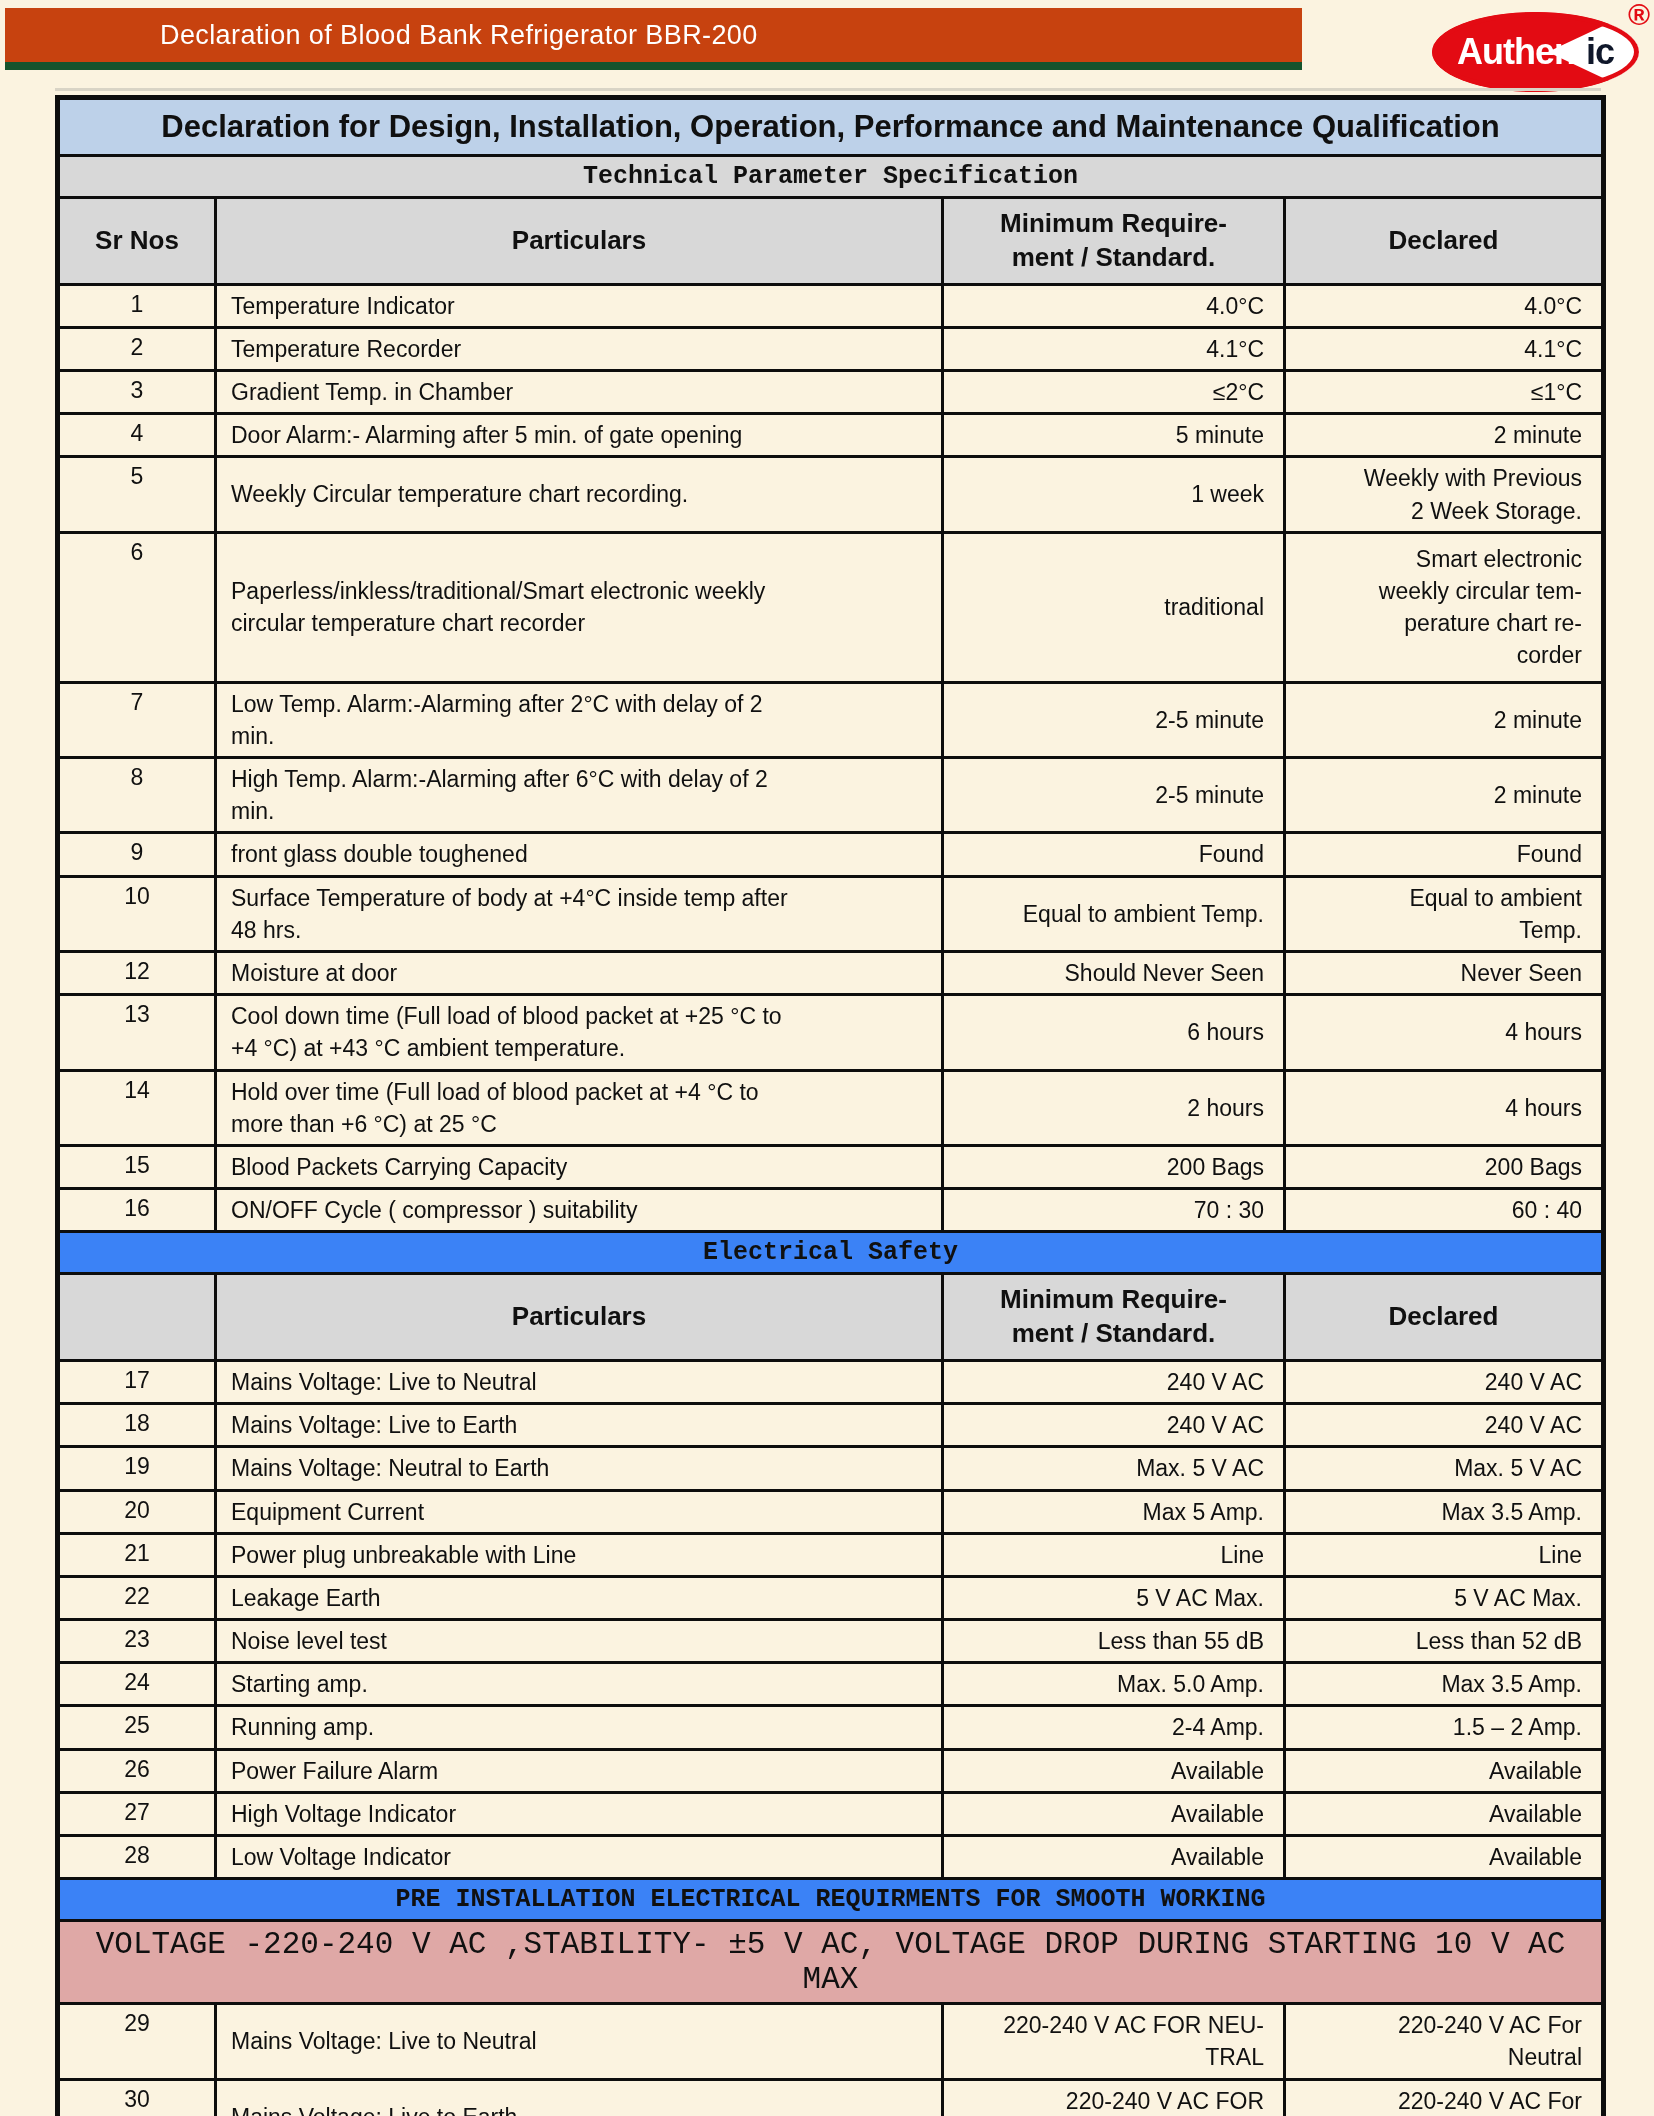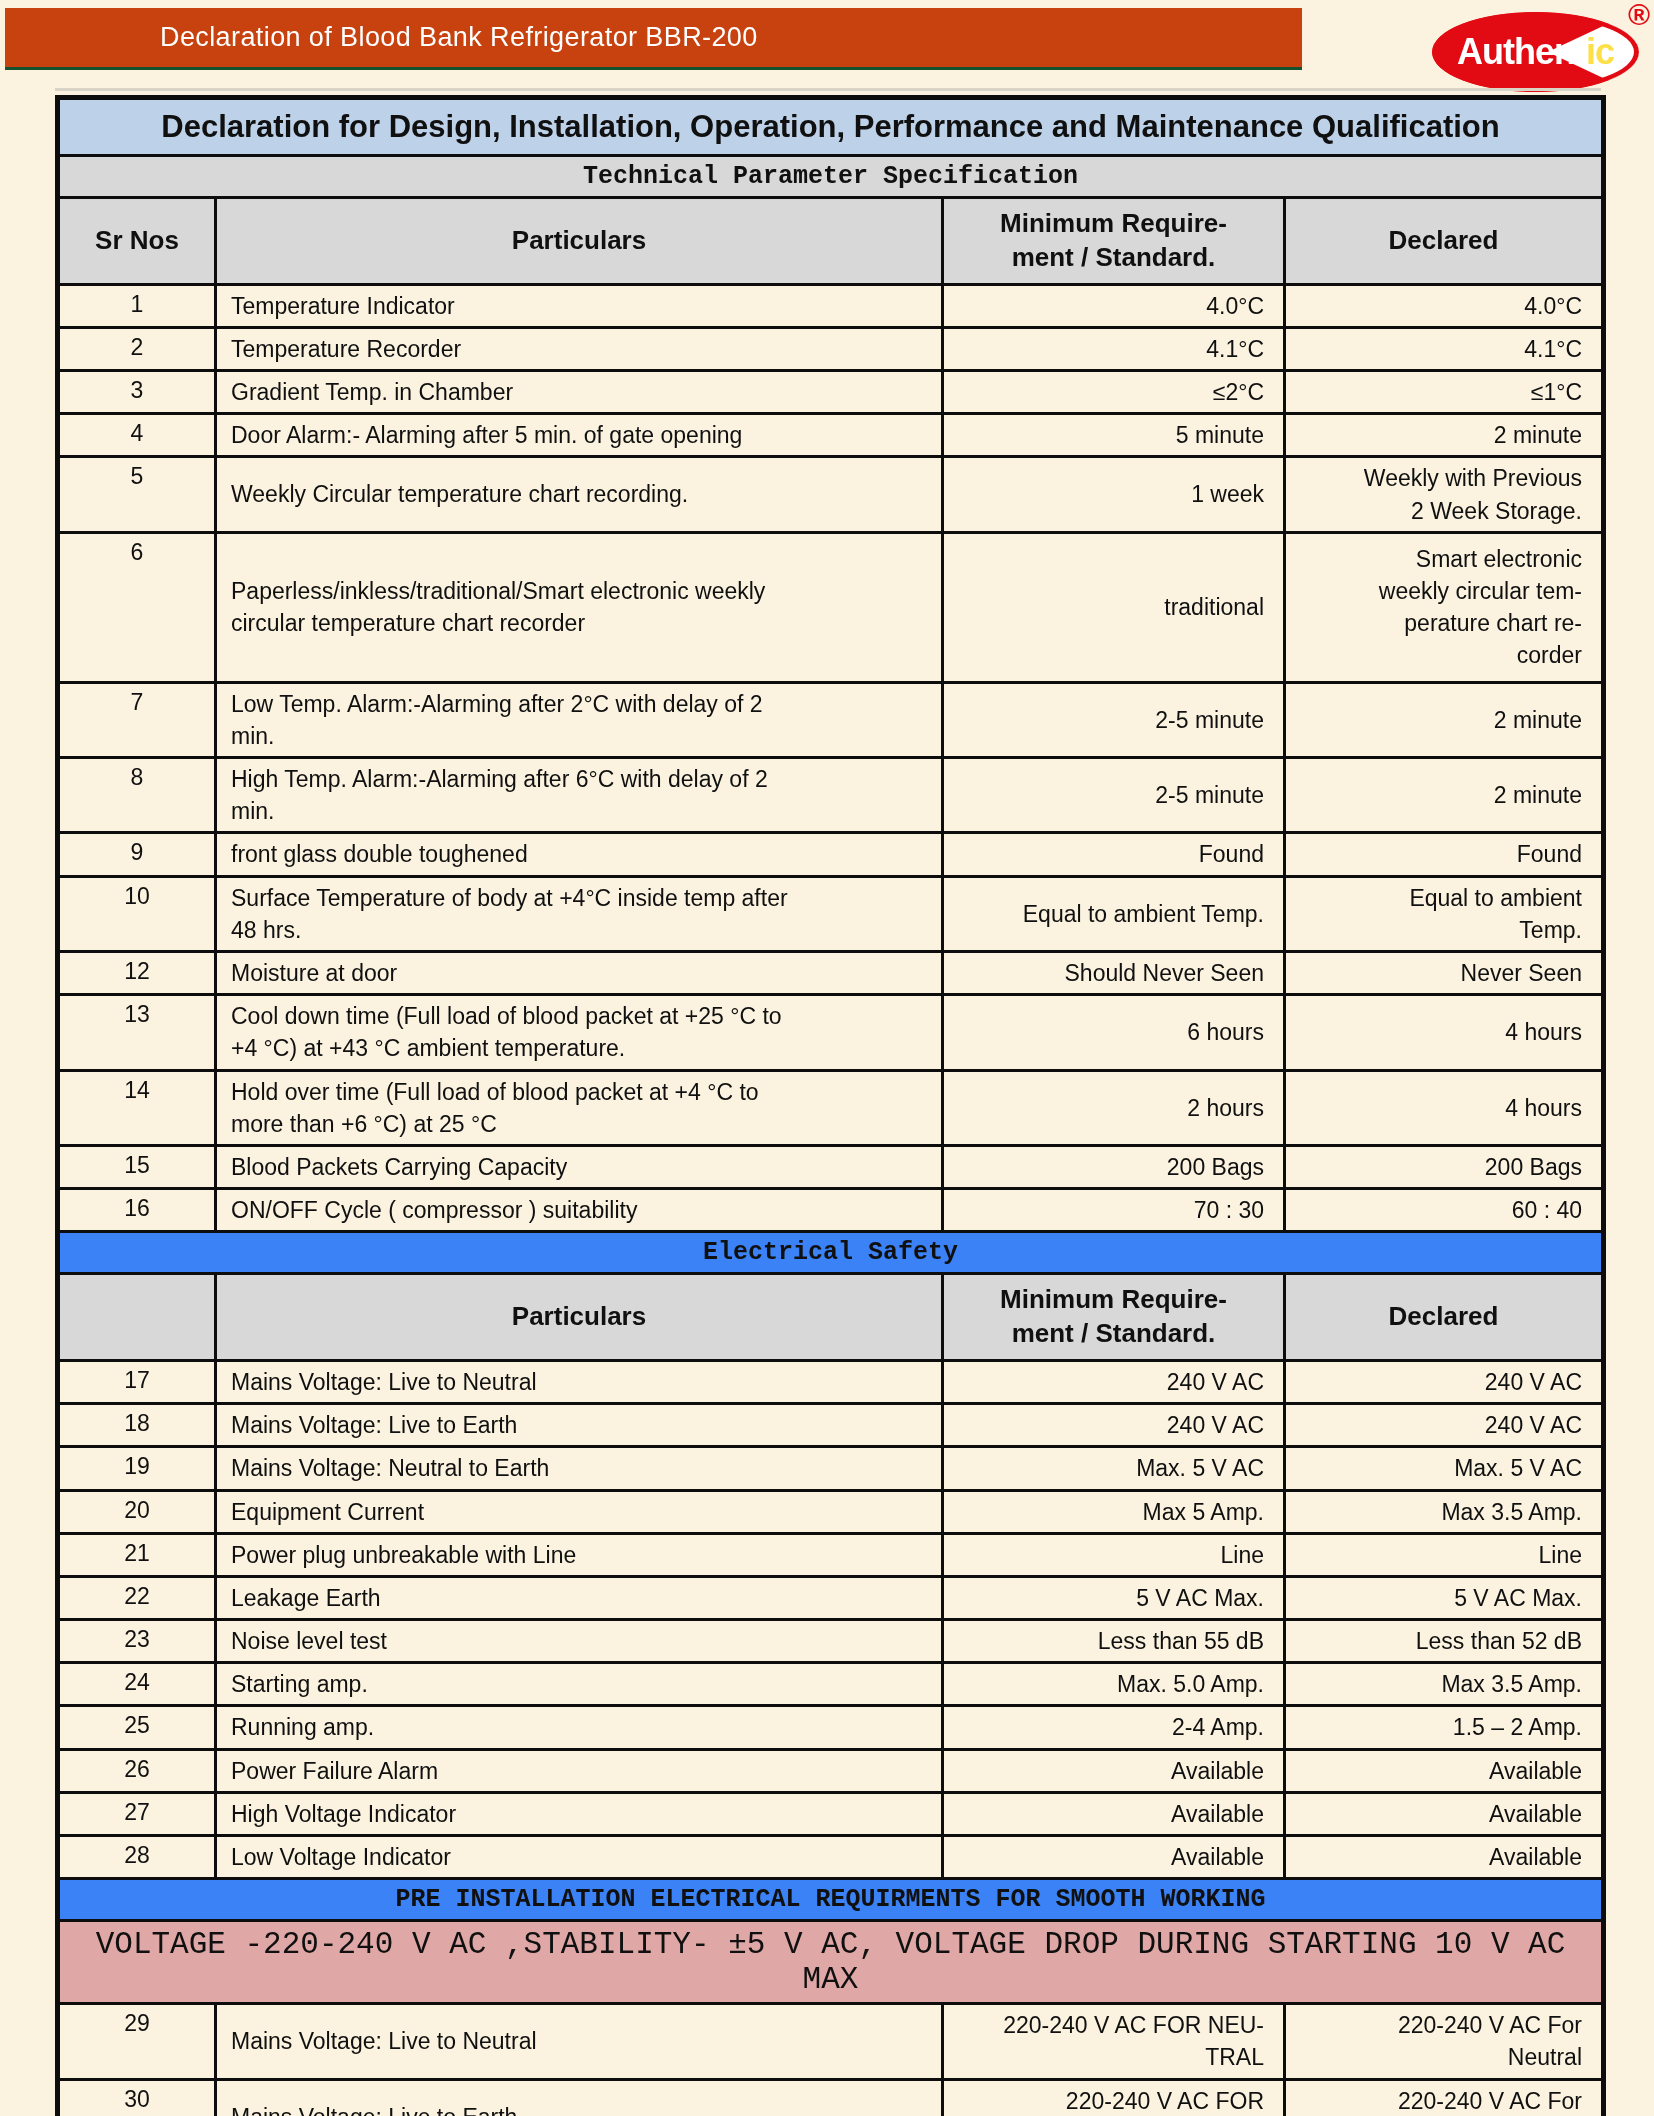--- a/index.html
+++ b/index.html
@@ -9,21 +9,21 @@
     font-family:"Liberation Sans", sans-serif;
     position:relative;
     color:#101010;
   }
 
   
   .topbar {
     position:absolute; left:5px; top:8px;
     width:1297px; height:62px;
     background:#C7420F;
-    border-bottom:3px solid #14532d;
+    border-bottom:8px solid #14532d;
     box-sizing:border-box;
     display:flex; align-items:center;
     padding-left:155px;
     color:#ffffff; font-size:27px; letter-spacing:0.4px;
   }
 
   
   .logo { position:absolute; right:6px; top:4px; width:216px; height:92px; }
   .logo-ellipse {
     position:absolute; left:0; top:8px; width:207px; height:80px;
@@ -38,21 +38,21 @@
   }
   .logo-ellipse::after {
     content:""; position:absolute; inset:0;
     border-radius:50%; border:5px solid #E30B13;
   }
   .logo-text {
     position:relative; z-index:2;
     font-size:36px; font-weight:bold; letter-spacing:-1px;
     color:#ffffff; white-space:nowrap;
   }
-  .logo-text .red { color:#fde047; }
+  .logo-text .red { color:#0f172a; }
   .logo-reg {
     position:absolute; right:-2px; top:-6px;
     color:#E30B13; font-size:30px; font-weight:bold;
     background:transparent;
   }
 
   
   .pre-rule { position:absolute; left:55px; top:88px; width:1546px; height:3px; background:#d9d4c6; }
   table.doc {
     position:absolute; left:55px; top:95px;

